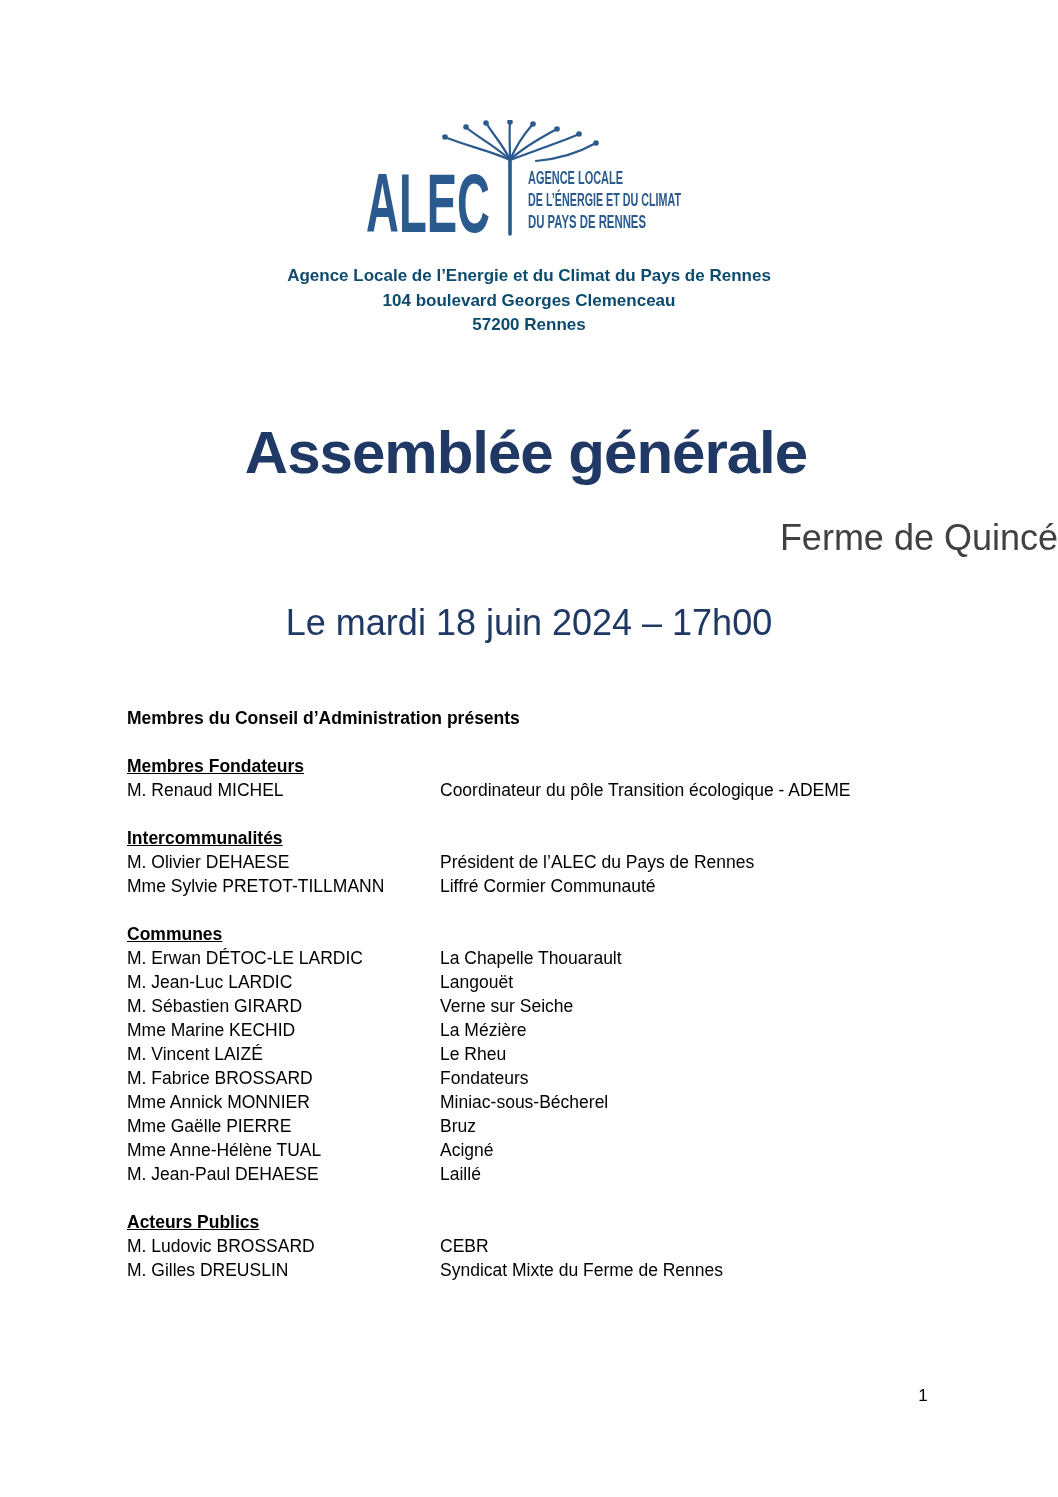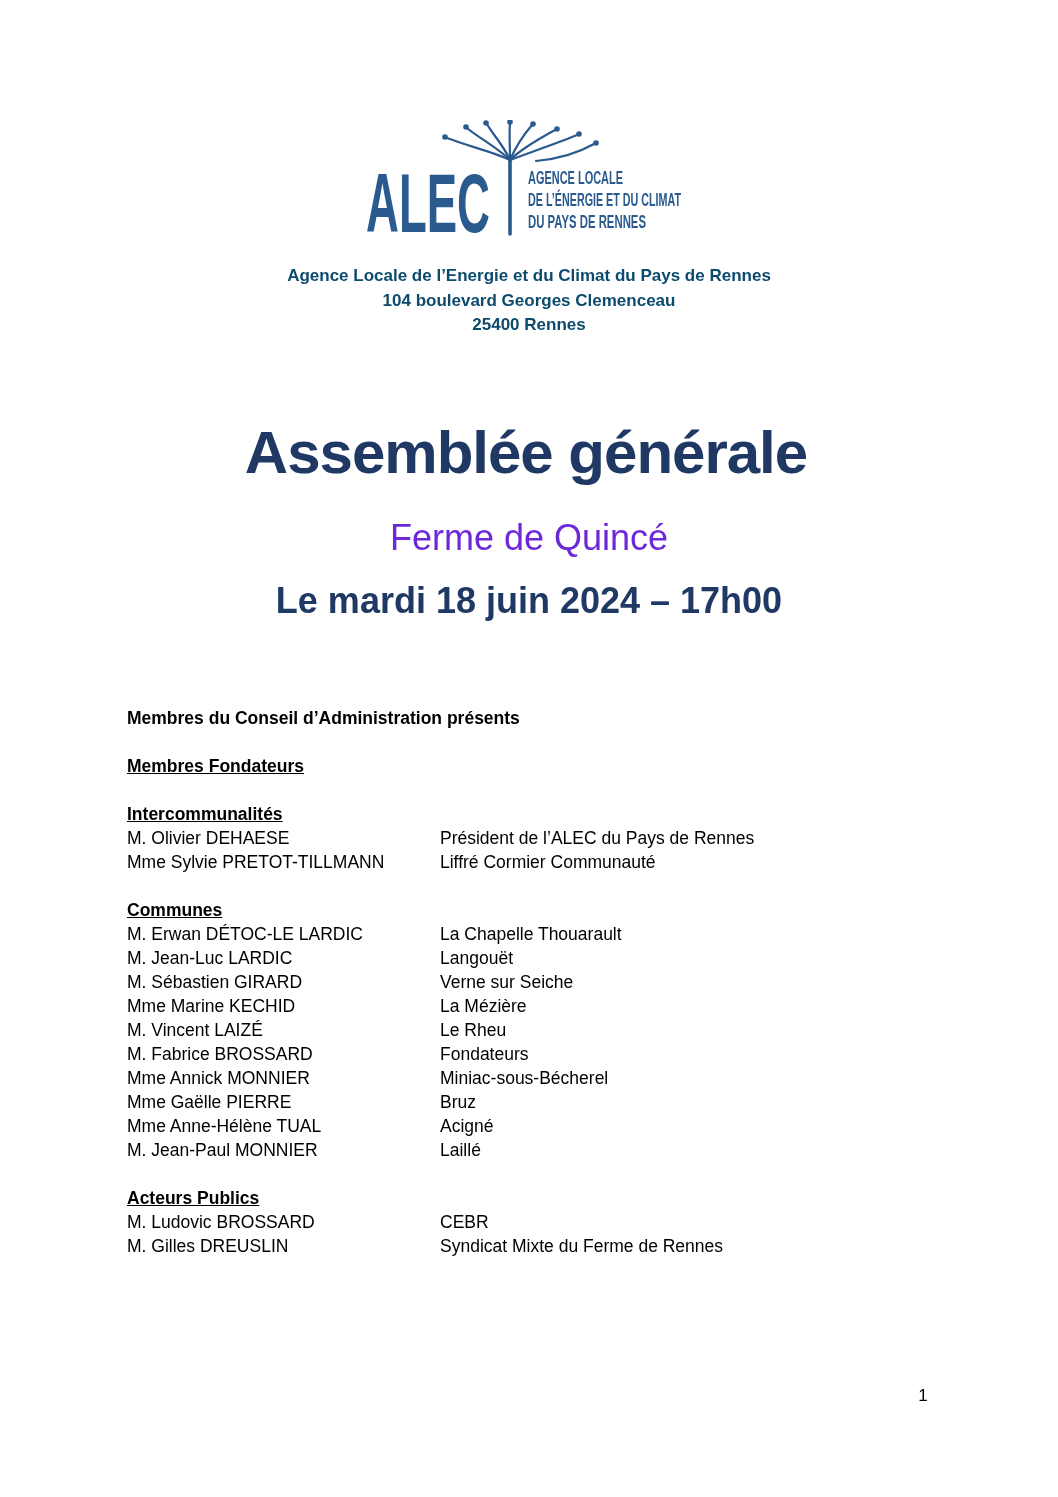--- a/index.html
+++ b/index.html
@@ -50,25 +50,25 @@
     top: 517px;
     width: 1058px;
     text-align: center;
     font-size: 36px;
     font-weight: 400;
     line-height: 42px;
   }
   .datetime-title {
     position: absolute;
     left: 0;
-    top: 580px;
+    top: 602px;
     width: 1058px;
     text-align: center;
     font-size: 36px;
-    font-weight: 700;
+    font-weight: 400;
     line-height: 42px;
   }
   .attendance {
     position: absolute;
     left: 127px;
     top: 706px;
     width: 820px;
     font-size: 17.5px;
     line-height: 24px;
   }
@@ -138,32 +138,37 @@
     </g>
     <text x="8" y="112" font-size="84" font-weight="700" fill="currentColor" textLength="124" lengthAdjust="spacingAndGlyphs">ALEC</text>
     <text x="170" y="64" font-size="17.5" font-weight="700" fill="currentColor" textLength="95" lengthAdjust="spacingAndGlyphs">AGENCE LOCALE</text>
     <text x="170" y="86" font-size="17.5" font-weight="700" fill="currentColor" textLength="153" lengthAdjust="spacingAndGlyphs">DE L’ÉNERGIE ET DU CLIMAT</text>
     <text x="170" y="108" font-size="17.5" font-weight="700" fill="currentColor" textLength="118" lengthAdjust="spacingAndGlyphs">DU PAYS DE RENNES</text>
   </svg>
 
   <div class="address">
     <div>Agence Locale de l’Energie et du Climat du Pays de Rennes</div>
     <div>104 boulevard Georges Clemenceau</div>
-    <div>25400 Rennes</div>
+    <div>57200 Rennes</div>
   </div>
 
   <div class="main-title blue-title" style="color: rgb(31, 56, 100);">Assemblée générale</div>
-  <div class="venue-title blue-title" style="color: #6d28d9;">Ferme de Quincé</div>
+  <div class="venue-title blue-title" style="color: #404040; text-align: right;">Ferme de Quincé</div>
   <div class="datetime-title blue-title" style="color: rgb(31, 56, 100);">Le mardi 18 juin 2024 – 17h00</div>
 
   <div class="attendance">
     <div class="attendance-heading">Membres du Conseil d’Administration présents</div>
     <div>
   <section class="attendance-section">
     <h3 class="section-heading">Membres Fondateurs</h3>
+    <div>
+  <div class="member-row">
+    <span class="member-name">M. Renaud MICHEL</span><span class="member-role">Coordinateur du pôle Transition écologique - ADEME</span>
+  </div>
+</div>
   </section>
 
   <section class="attendance-section">
     <h3 class="section-heading">Intercommunalités</h3>
     <div>
   <div class="member-row">
     <span class="member-name">M. Olivier DEHAESE</span><span class="member-role">Président de l’ALEC du Pays de Rennes</span>
   </div>
 
   <div class="member-row">
@@ -206,21 +211,21 @@
 
   <div class="member-row">
     <span class="member-name">Mme Gaëlle PIERRE</span><span class="member-role">Bruz</span>
   </div>
 
   <div class="member-row">
     <span class="member-name">Mme Anne-Hélène TUAL</span><span class="member-role">Acigné</span>
   </div>
 
   <div class="member-row">
-    <span class="member-name">M. Jean-Paul MONNIER</span><span class="member-role">Laillé</span>
+    <span class="member-name">M. Jean-Paul DEHAESE</span><span class="member-role">Laillé</span>
   </div>
 </div>
   </section>
 
   <section class="attendance-section">
     <h3 class="section-heading">Acteurs Publics</h3>
     <div>
   <div class="member-row">
     <span class="member-name">M. Ludovic BROSSARD</span><span class="member-role">CEBR</span>
   </div>

